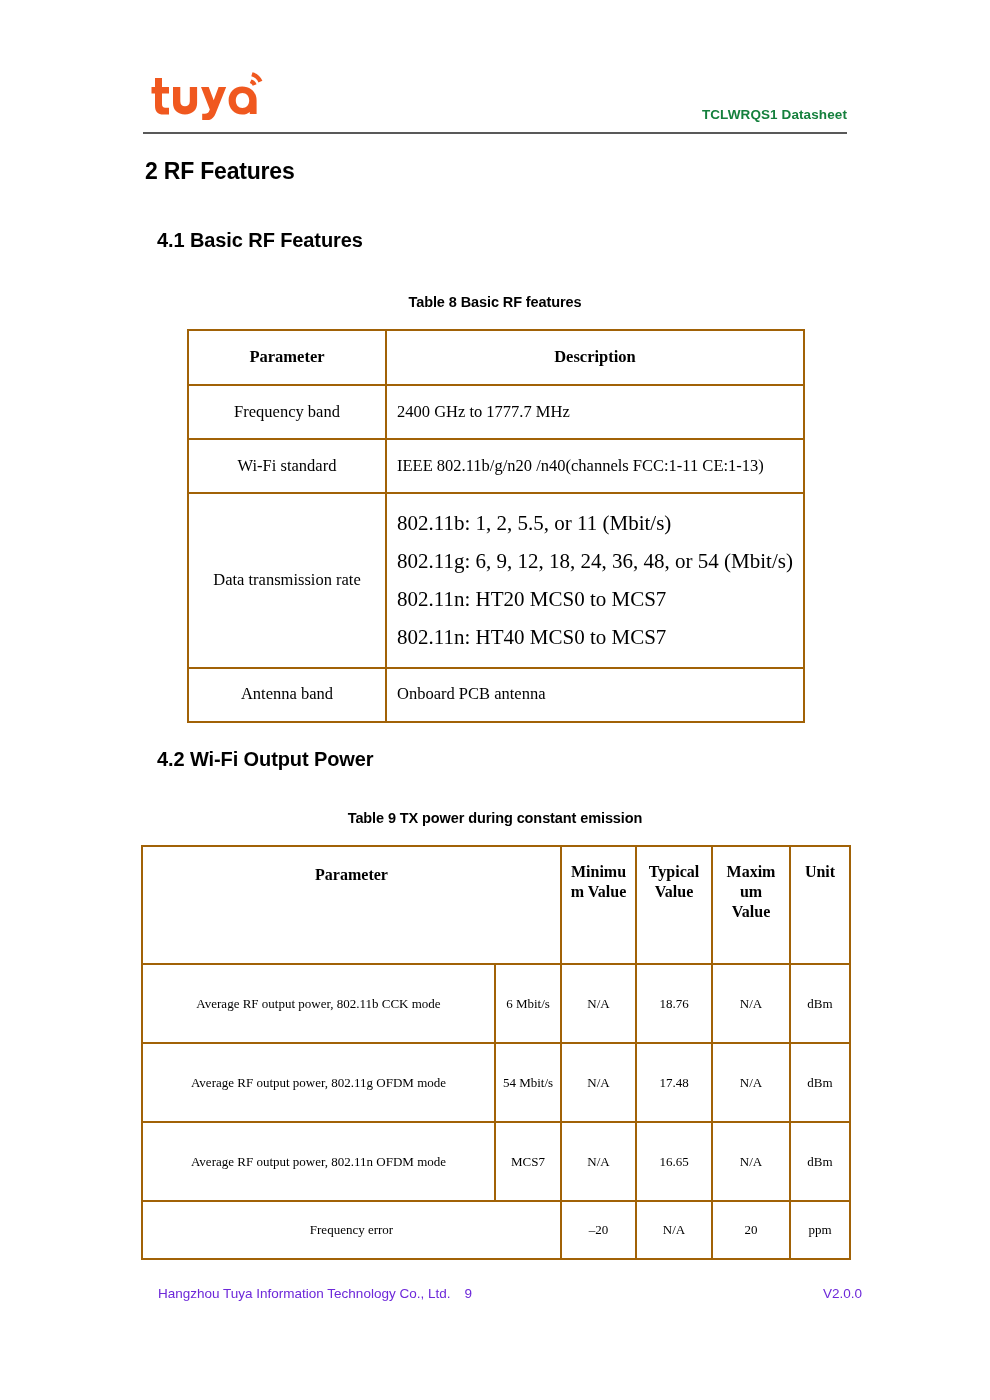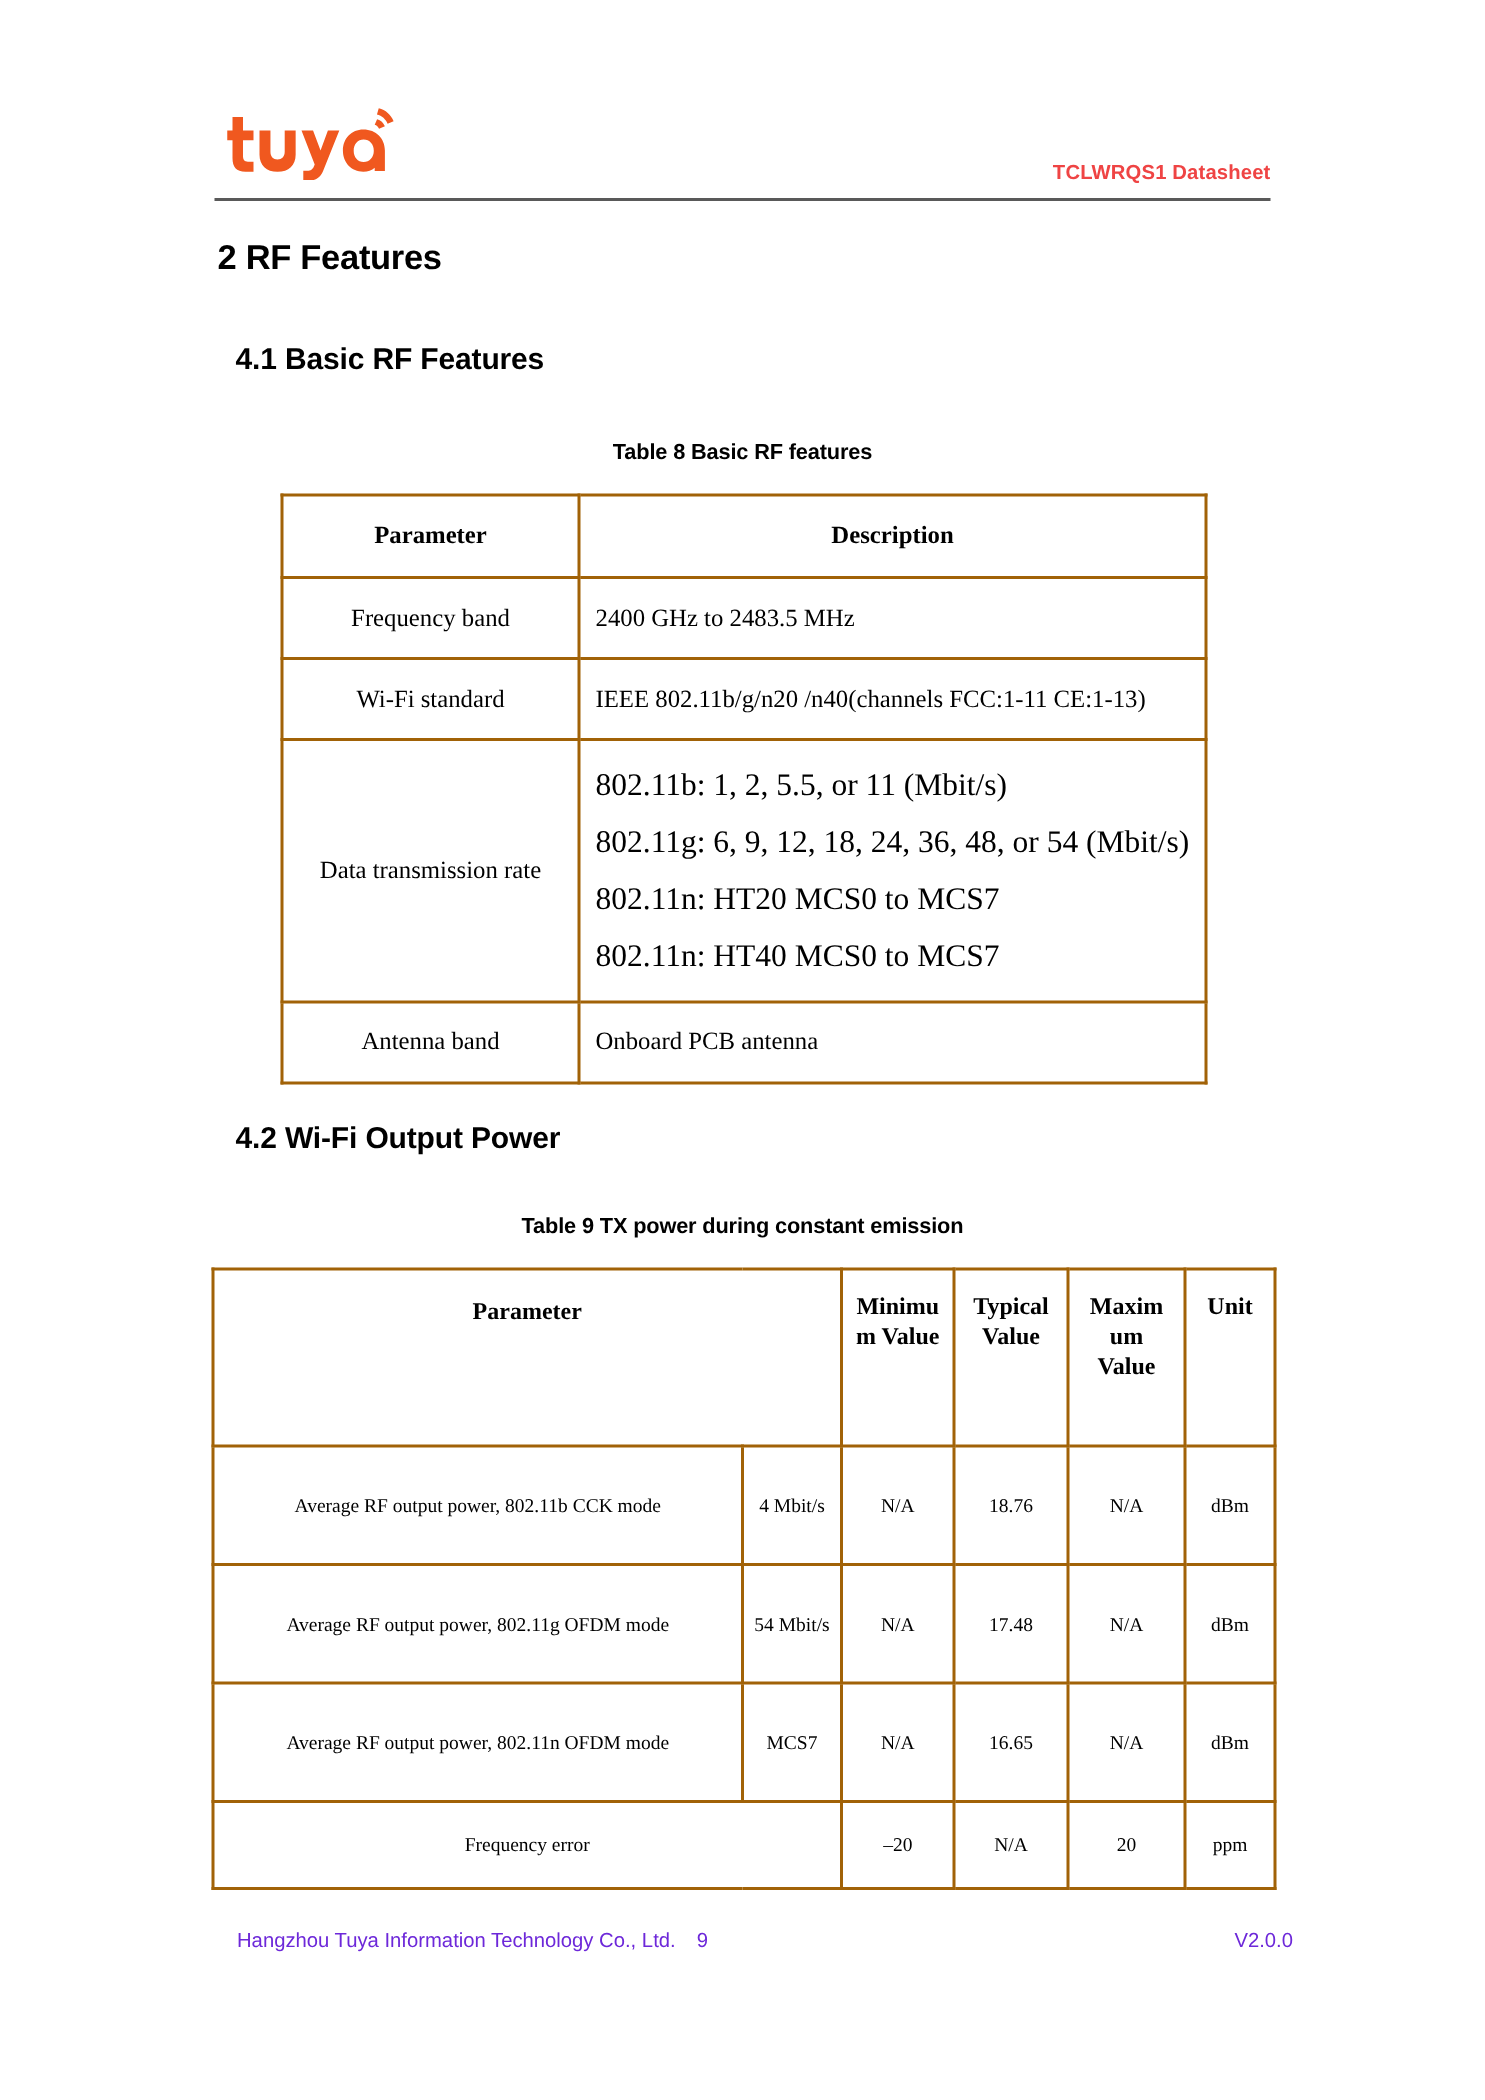--- a/index.html
+++ b/index.html
@@ -39,21 +39,21 @@
   }
   .logo svg { display: block; }
   .header-title {
     position: absolute;
     right: 0;
     bottom: 12px;
     font-family: "Liberation Sans", sans-serif;
     font-weight: bold;
     font-size: 13.5px;
     letter-spacing: 0.1px;
-    color: #ef4444;
+    color: #15803d;
     white-space: nowrap;
   }
   .header-rule {
     position: absolute;
     left: 0;
     right: 0;
     bottom: 0;
     height: 2px;
     background: #595959;
   }
@@ -227,21 +227,21 @@
       <col style="width:198px">
       <col style="width:418px">
     </colgroup>
     <tbody>
       <tr class="hrow">
         <th class="c">Parameter</th>
         <th class="c">Description</th>
       </tr>
       <tr class="rh">
         <td class="c">Frequency band</td>
-        <td class="l">2400 GHz to 2483.5 MHz</td>
+        <td class="l">2400 GHz to 1777.7 MHz</td>
       </tr>
       <tr class="rh">
         <td class="c">Wi-Fi standard</td>
         <td class="l">IEEE 802.11b/g/n20 /n40(channels FCC:1-11 CE:1-13)</td>
       </tr>
       <tr>
         <td class="c">Data transmission rate</td>
         <td class="l rate-cell">
           <p>802.11b: 1, 2, 5.5, or 11 (Mbit/s)</p>
           <p>802.11g: 6, 9, 12, 18, 24, 36, 48, or 54 (Mbit/s)</p>
@@ -273,21 +273,21 @@
       <tr class="hdr">
         <th class="c param-head" colspan="2">Parameter</th>
         <th class="c">Minimu m Value</th>
         <th class="c">Typical Value</th>
         <th class="c">Maxim um Value</th>
         <th class="c">Unit</th>
       </tr>
 
       <tr class="body-row">
         <td class="c param">Average RF output power, 802.11b CCK mode</td>
-        <td class="c rate">4 Mbit/s</td>
+        <td class="c rate">6 Mbit/s</td>
         <td class="c">N/A</td>
         <td class="c">18.76</td>
         <td class="c">N/A</td>
         <td class="c">dBm</td>
       </tr>
 
       <tr class="body-row">
         <td class="c param">Average RF output power, 802.11g OFDM mode</td>
         <td class="c rate">54 Mbit/s</td>
         <td class="c">N/A</td>

